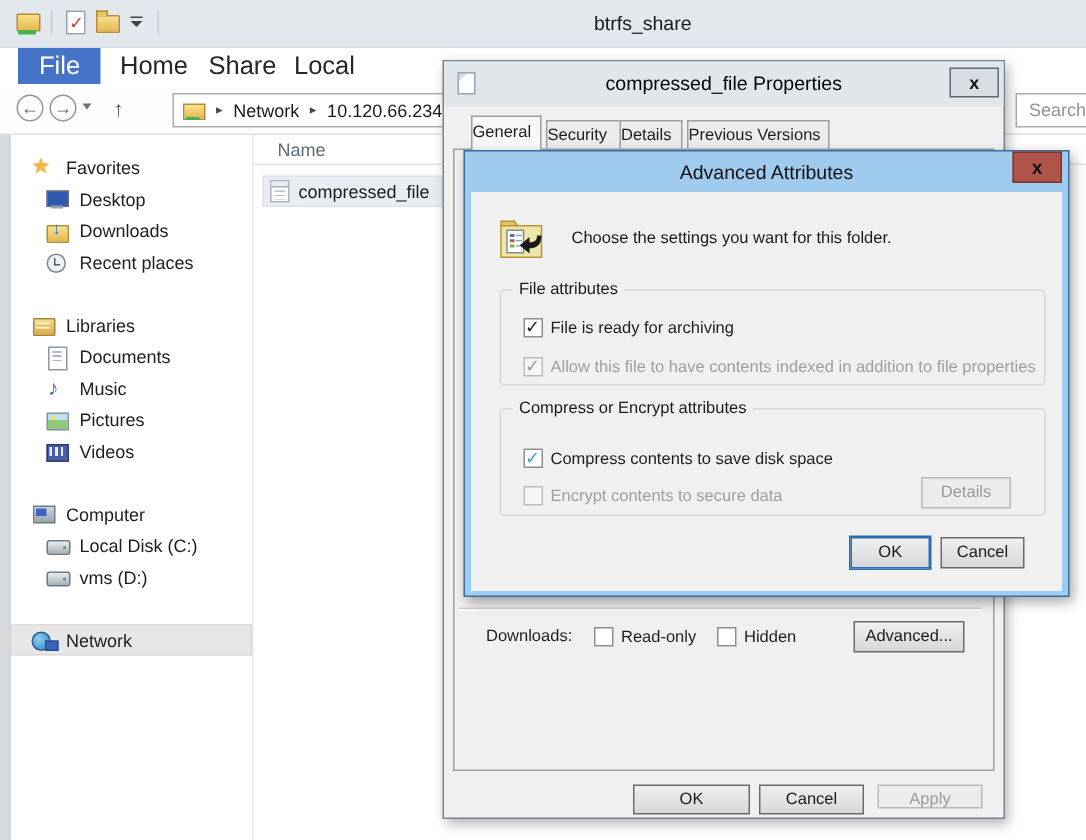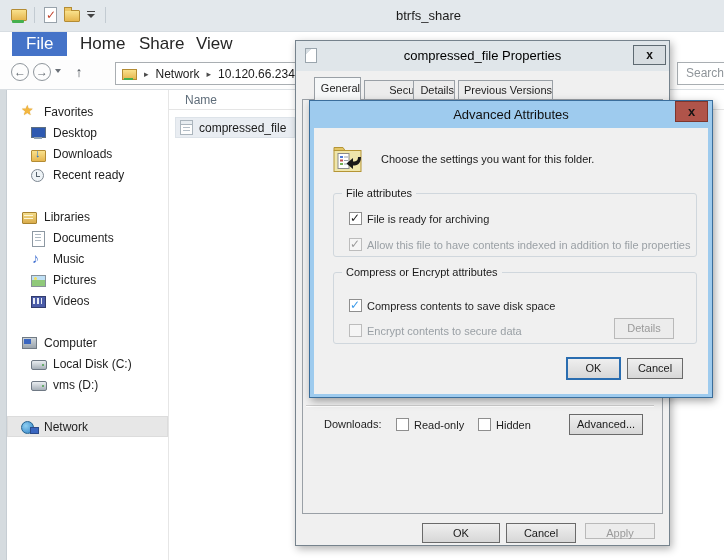--- a/index.html
+++ b/index.html
@@ -87,21 +87,21 @@
   .fico::before { content:""; position:absolute; left:0; top:0; right:0; height:3px; background:#e7ecf0; border-bottom:1px solid #aab4bc; }
   .fico::after { content:""; position:absolute; left:2px; top:6px; width:7px; height:6px; background:repeating-linear-gradient(to bottom,#b4bec7 0 1px,transparent 1px 3px); }
   .fname { font-size:12px; color:#1b1b1b; white-space:nowrap; }
 
   
   .prop-dlg { position:absolute; left:295px; top:40px; width:375px; height:506px; background:#f0f0f0; border:1px solid #76838d; box-shadow:2px 3px 8px rgba(0,0,0,.3); z-index:10; }
   .prop-titlebar { position:absolute; left:0; top:0; width:100%; height:30px; background:#e0e6ea; }
   .prop-title { position:absolute; left:0; right:0; top:7px; text-align:center; font-size:13px; color:#000; }
   .ptitle-icon { position:absolute; left:9px; top:7px; width:12px; height:15px; background:linear-gradient(135deg,#d7dee3 4px,#fff 4px); border:1px solid #9aa5ad; }
   .pclose { position:absolute; left:337px; top:4px; width:33px; height:20px; background:#d7dde1; border:1px solid #5e6a72; text-align:center; line-height:18px; font-size:12px; font-weight:bold; color:#111; }
-  .ptab { position:absolute; height:20px; top:39px; background:#ececec; border:1px solid #9aa0a6; border-bottom:none; font-size:11px; line-height:19px; text-align:right; color:#1e1e1e; z-index:2; }
+  .ptab { position:absolute; height:20px; top:39px; background:#ececec; border:1px solid #9aa0a6; border-bottom:none; font-size:11px; line-height:19px; text-align:left; color:#1e1e1e; z-index:2; }
   .ptab.active { top:36px; height:23px; background:#f6f8f9; z-index:4; line-height:21px; }
   .ptab.t0 { left:18px; width:47px; }
   .ptab.t1 { left:68px; width:66px; }
   .ptab.t2 { left:117px; width:42px; }
   .ptab.t3 { left:162px; width:95px; }
   .tabpage { position:absolute; left:6px; top:58px; width:361px; height:415px; border:1px solid #9aa0a6; background:#f0f0f0; z-index:3; }
   .petch { position:absolute; left:10px; top:364px; width:348px; height:2px; border-top:1px solid #cdcdcd; border-bottom:1px solid #fff; z-index:5; }
   .pattr-label { position:absolute; left:28px; top:377px; font-size:11px; z-index:5; }
   .pattr-cb1 { position:absolute; left:100px; top:377px; z-index:5; }
   .pattr-cb2 { position:absolute; left:182px; top:377px; z-index:5; }
@@ -156,21 +156,21 @@
       <span class="qat-caret"></span>
       <span class="qat-sep"></span>
     </div>
     <div class="win-title">btrfs_share</div>
   </div>
 
   <div class="ribbon">
     <div class="rtab file">File</div>
     <div class="rtab home">Home</div>
     <div class="rtab share">Share</div>
-    <div class="rtab view">View</div>
+    <div class="rtab view">Local</div>
   </div>
 
   <div class="addrbar">
     <div class="navbtn back">←</div>
     <div class="navbtn fwd">→</div>
     <div class="nav-caret"></div>
     <div class="nav-up">↑</div>
     <div class="addrbox">
       <span class="addr-folder"></span>
       <span class="crumb-sep">▸</span>
@@ -194,21 +194,21 @@
         <div class="tree-row child">
           <span class="tico desktop"></span>
           <span class="tlabel">Desktop</span>
         </div>
         <div class="tree-row child">
           <span class="tico downloads"></span>
           <span class="tlabel">Downloads</span>
         </div>
         <div class="tree-row child">
           <span class="tico recent"></span>
-          <span class="tlabel">Recent ready</span>
+          <span class="tlabel">Recent places</span>
         </div>
       </div>
 
       <div class="tree-section">
         <div class="tree-row">
           <span class="tico libraries"></span>
           <span class="tlabel">Libraries</span>
         </div>
         <div class="tree-row child">
           <span class="tico doc"></span>

